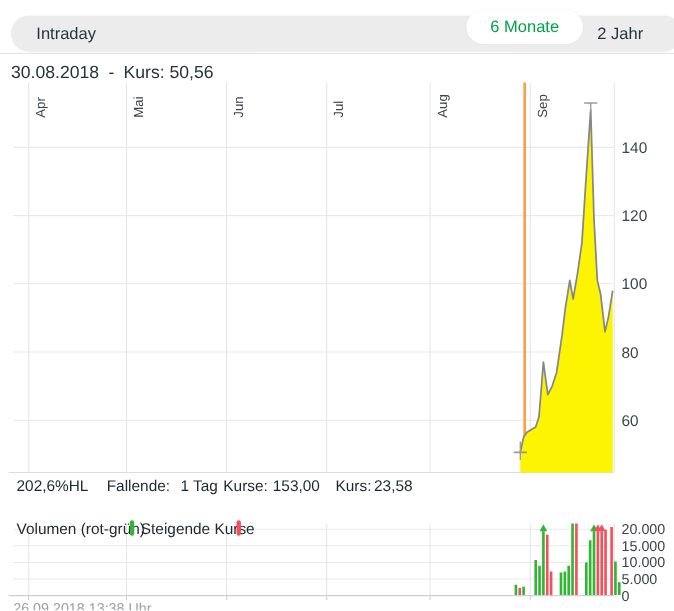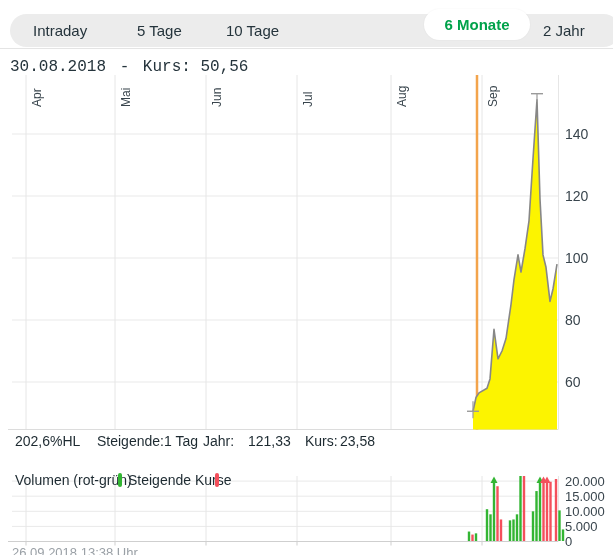--- a/index.html
+++ b/index.html
@@ -8,24 +8,24 @@
     font-family:"Liberation Sans",sans-serif;-webkit-font-smoothing:antialiased;
   }
   
   .tabbar{position:absolute;left:10px;top:14px;width:610px;height:33px;
     background:#ECECEC;border-radius:17px;}
   .tab{position:absolute;top:0;height:33px;line-height:33px;font-size:15px;
     color:#25343C;cursor:pointer;white-space:nowrap;}
   .tab-pill{position:absolute;left:414px;top:-5px;width:106px;height:31px;
     background:#FFFFFF;border-radius:16px;box-shadow:0 0 2px rgba(0,0,0,0.06);}
   .tab-selected{position:absolute;left:414px;top:-5px;width:106px;height:31px;
-    line-height:31px;text-align:center;font-size:15px;color:#00A24A;cursor:pointer;font-weight:bold;}
+    line-height:31px;text-align:center;font-size:15px;color:#00A24A;cursor:pointer;}
   .divider{position:absolute;left:0;top:48px;width:613px;height:1px;background:#E4E4E4;}
   
-  .chart-header{position:absolute;left:10px;top:58px;font-size:16px;color:#25343C;font-family:Liberation Mono, monospace;}
+  .chart-header{position:absolute;left:10px;top:58px;font-size:16px;color:#25343C;}
   .chart-header span{margin-right:4px;}
   
   .stats-row{position:absolute;top:433px;left:0;width:585px;height:18px;
     font-size:14px;color:#1D2A31;}
   .stats-row span{position:absolute;top:0;white-space:nowrap;}
   .legend-row{position:absolute;top:457px;left:0;width:613px;height:18px;
     font-size:14px;color:#1D2A31;margin-top:15px;}
   .legend-row .lbl{position:absolute;top:0;white-space:nowrap;}
   .legend-mark{position:absolute;top:1px;width:4px;height:14px;border-radius:2px;}
   
@@ -34,22 +34,20 @@
   #chart-svg{position:absolute;left:0;top:0;}
   text{font-family:"Liberation Sans",sans-serif;}
 </style>
 </head>
 <body>
 
 <div id="app">
 
   <div class="tabbar">
     <span class="tab" style="left:23px">Intraday</span>
-    <span class="tab" style="left:127px">5 Tage</span>
-    <span class="tab" style="left:216px">10 Tage</span>
     <span class="tab-pill"></span>
     <span class="tab-selected">6 Monate</span>
     <span class="tab" style="left:533px">2 Jahr</span>
   </div>
   <div class="divider"></div>
 
   <div class="chart-header">
     <span>30.08.2018</span>
     <span>-</span>
     <span>Kurs: 50,56</span>
@@ -133,24 +131,24 @@
       <polygon points="543.5,483 550.5,483 547,476.5" fill="#F4505C"></polygon>
       <line x1="547" y1="541" x2="547" y2="483" stroke="#F4505C" stroke-width="2.4"></line>
       <line x1="550.5" y1="541" x2="550.5" y2="481.704" stroke="#F4505C" stroke-width="2.4"></line>
       <line x1="556" y1="541" x2="556" y2="478.986" stroke="#F4505C" stroke-width="2.4"></line>
       <line x1="559.5" y1="541" x2="559.5" y2="510.394" stroke="#33B533" stroke-width="2.4"></line>
       <line x1="563" y1="541" x2="563" y2="529.42" stroke="#33B533" stroke-width="2.4"></line>
     </svg>
 
   <div class="stats-row">
     <span style="left:15px">202,6%HL</span>
-    <span style="left:97px">Steigende:</span>
+    <span style="left:97px">Fallende:</span>
     <span style="left:164px">1 Tag</span>
-    <span style="left:203px">Jahr:</span>
-    <span style="left:248px">121,33</span>
+    <span style="left:203px">Kurse:</span>
+    <span style="left:248px">153,00</span>
     <span style="left:305px">Kurs:</span>
     <span style="left:340px">23,58</span>
   </div>
 
   <div class="legend-row">
     <span class="lbl" style="left:15px">Volumen (rot-grün)</span>
     <span class="legend-mark" style="left:118px;background:#33B533"></span>
     <span class="lbl" style="left:128px">Steigende Kurse</span>
     <span class="legend-mark" style="left:215px;background:#F4505C"></span>
   </div>

